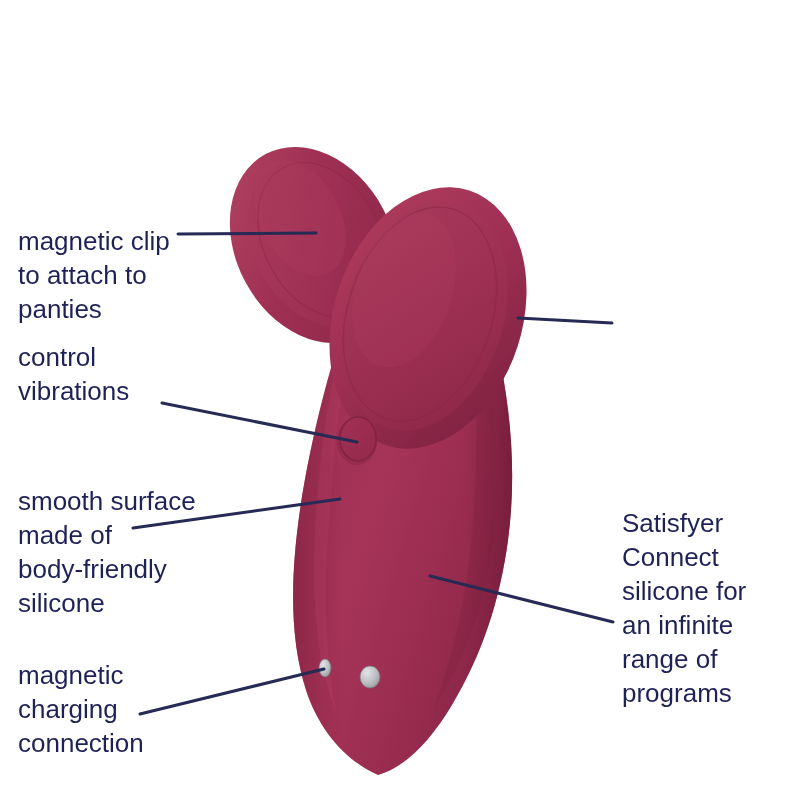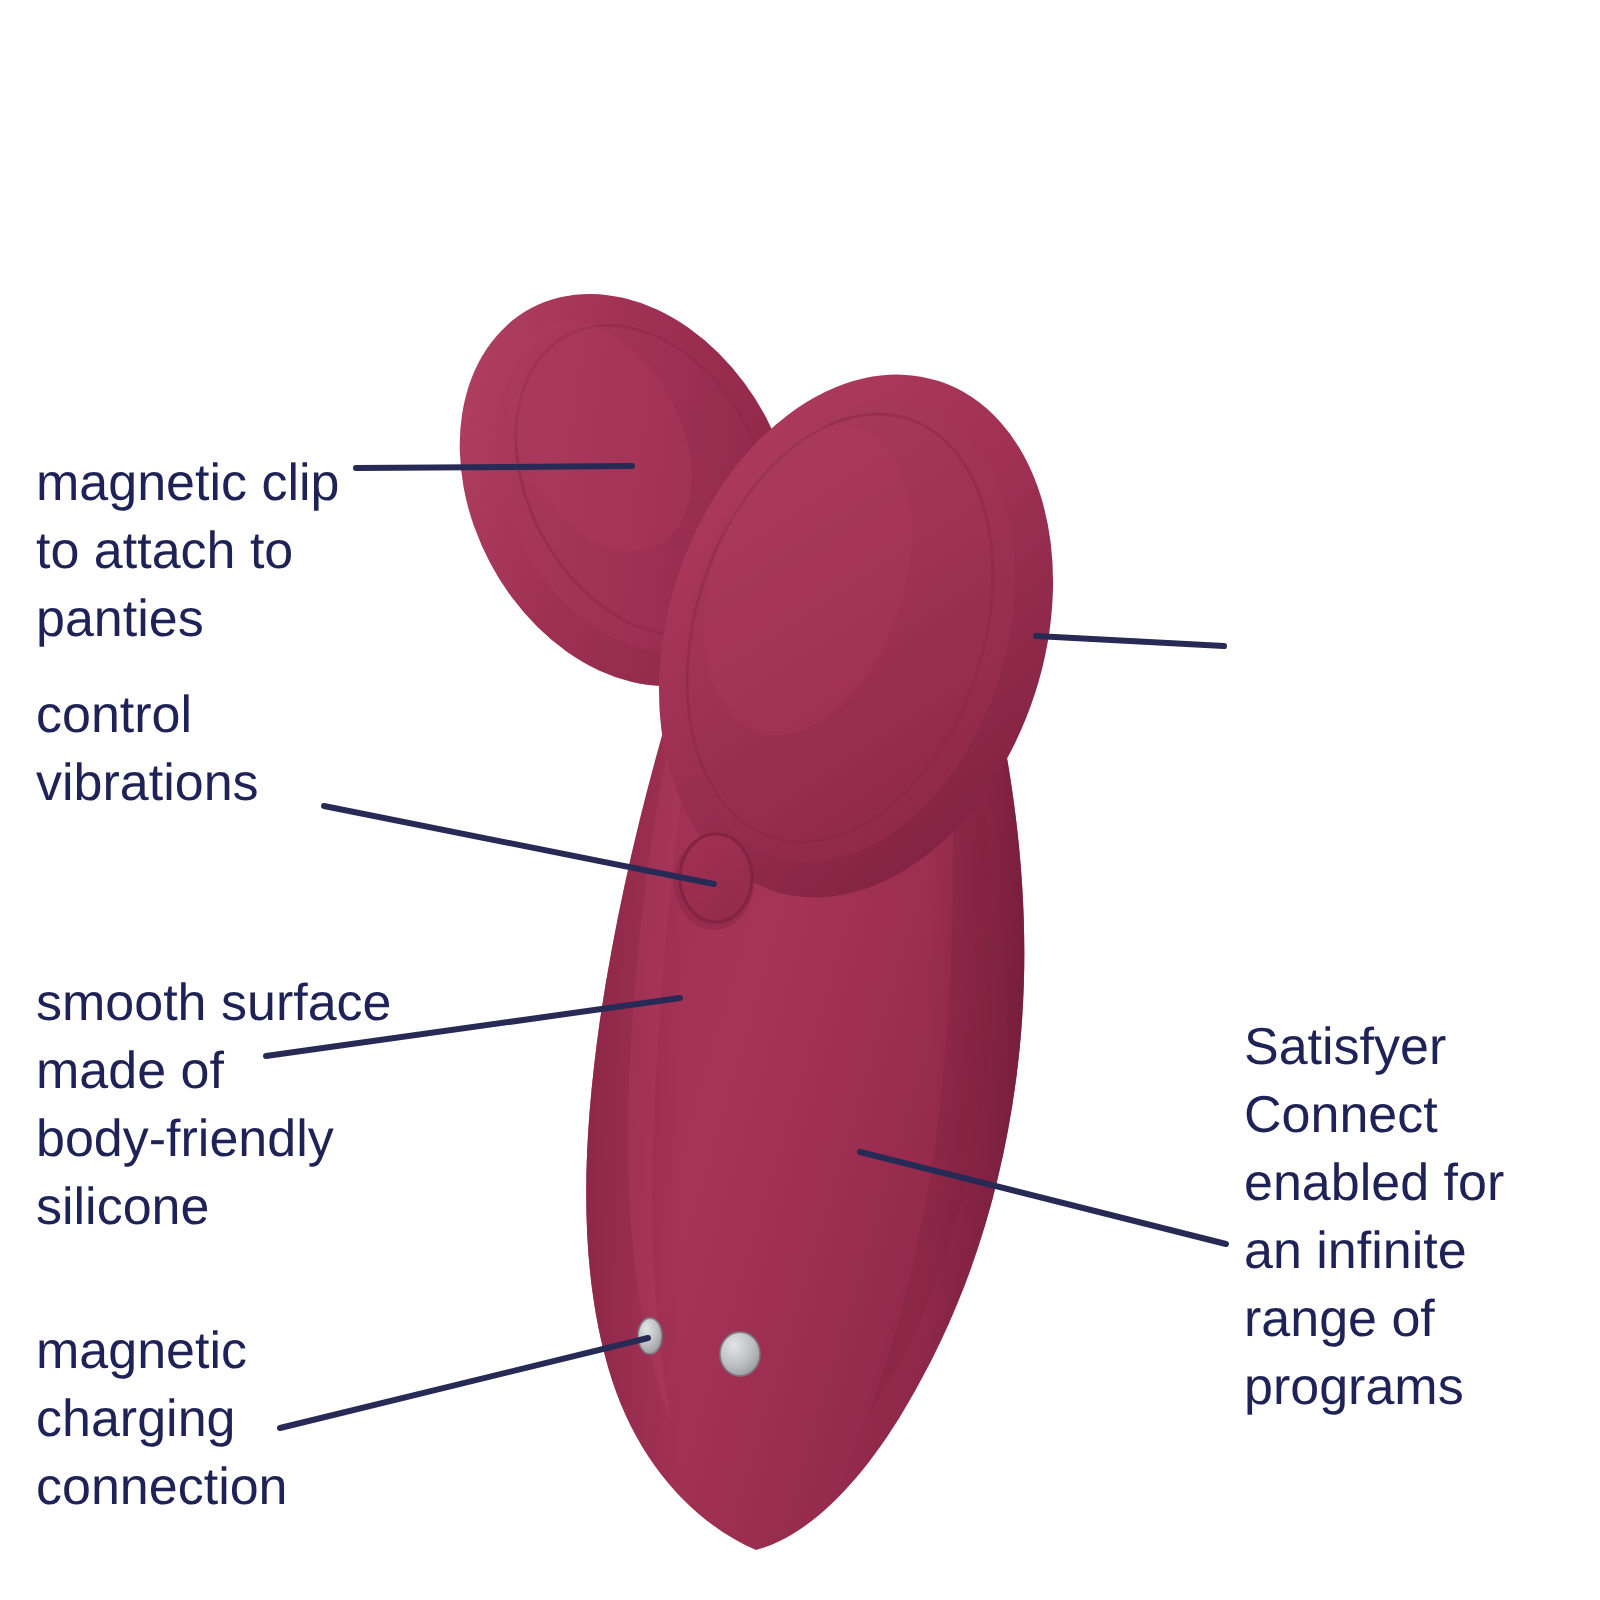--- a/index.html
+++ b/index.html
@@ -203,18 +203,18 @@
 body-friendly
 silicone</div>
 
   <div class="callout left" style="left:18px; top:658px; width:215px;">magnetic
 charging
 connection</div>
 
 
   <div class="callout right" style="left:622px; top:506px; width:175px;">Satisfyer
 Connect
-enabled for
+silicone for
 an infinite
 range of
 programs</div>
 
 </div>
 
 </body></html>

